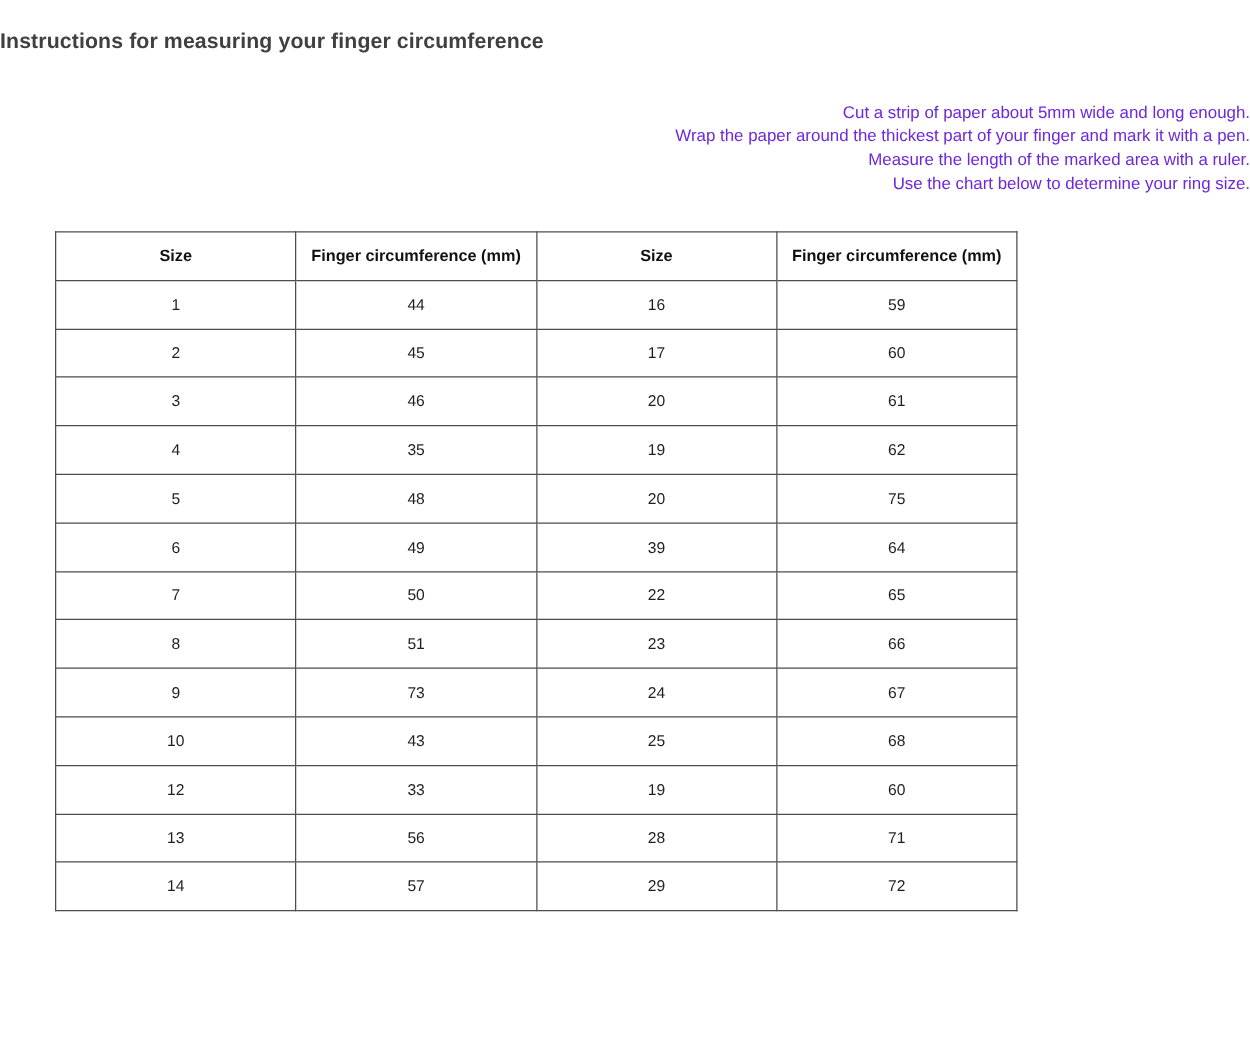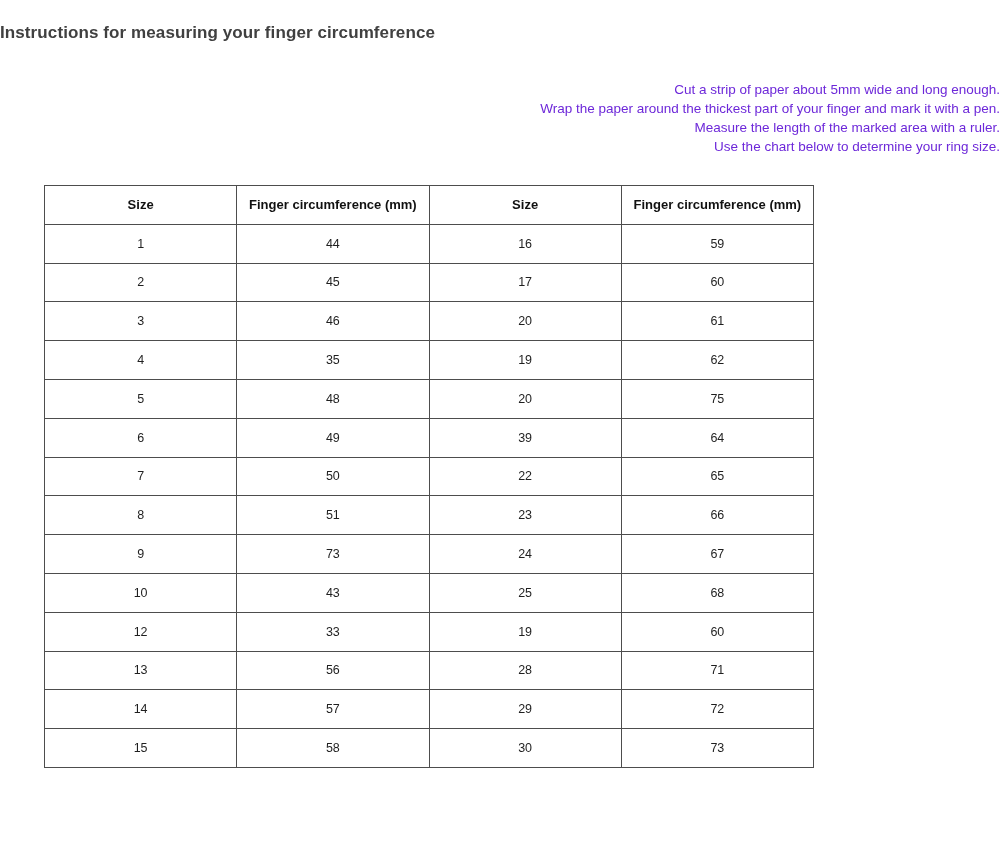--- a/index.html
+++ b/index.html
@@ -161,22 +161,16 @@
           <td>56</td>
           <td>28</td>
           <td>71</td>
         </tr>
         <tr>
           <td>14</td>
           <td>57</td>
           <td>29</td>
           <td>72</td>
         </tr>
-        <tr>
-          <td>15</td>
-          <td>58</td>
-          <td>30</td>
-          <td>73</td>
-        </tr>
       </tbody>
   </table>
 
 </div>
 
 </body></html>

